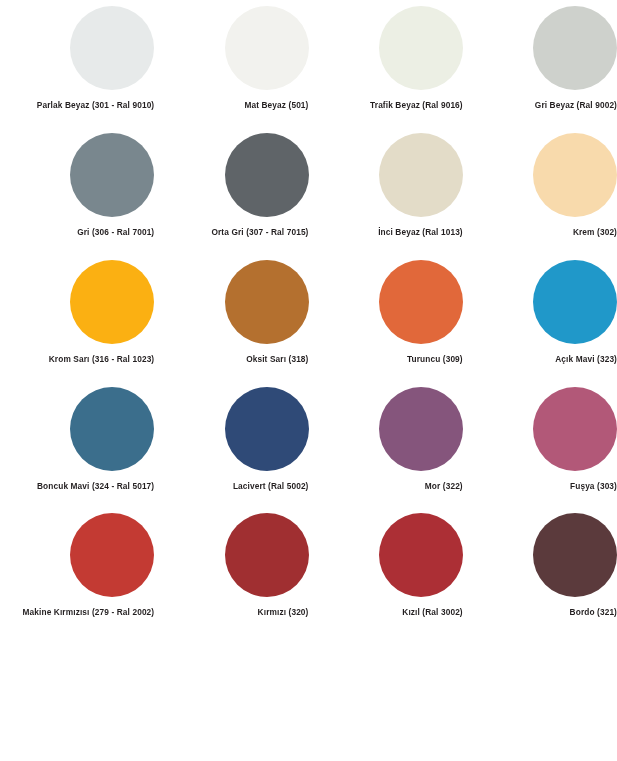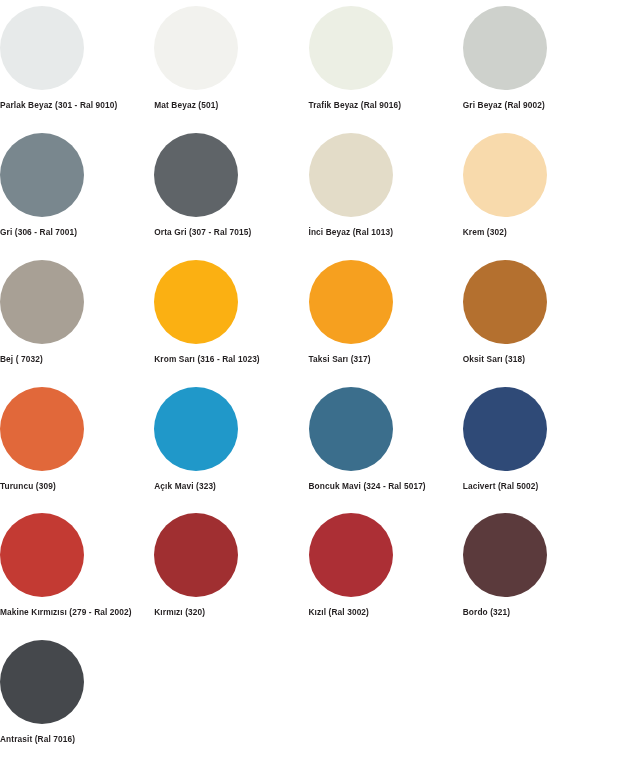--- a/index.html
+++ b/index.html
@@ -19,21 +19,21 @@
     grid-template-columns: repeat(4, 1fr);
     grid-template-rows: repeat(6, 1fr);
     width: 617px;
     height: 761px;
     box-sizing: border-box;
     padding: 0;
   }
   .swatch-cell {
     display: flex;
     flex-direction: column;
-    align-items: flex-start;
+    align-items: flex-end;
     justify-content: flex-start;
     padding-top: 6px;
     box-sizing: border-box;
   }
   .swatch-circle {
     width: 84px;
     height: 84px;
     border-radius: 50%;
     flex: 0 0 auto;
   }
@@ -78,30 +78,22 @@
     </div>
     <div class="swatch-cell">
       <div class="swatch-circle" style="background-color: rgb(227, 220, 200);"></div>
       <div class="swatch-label">İnci Beyaz (Ral 1013)</div>
     </div>
     <div class="swatch-cell">
       <div class="swatch-circle" style="background-color: rgb(248, 218, 172);"></div>
       <div class="swatch-label">Krem (302)</div>
     </div>
     <div class="swatch-cell">
-      <div class="swatch-circle" style="background-color: rgb(168, 160, 149);"></div>
-      <div class="swatch-label">Bej ( 7032)</div>
-    </div>
-    <div class="swatch-cell">
       <div class="swatch-circle" style="background-color: rgb(251, 176, 18);"></div>
       <div class="swatch-label">Krom Sarı (316 - Ral 1023)</div>
-    </div>
-    <div class="swatch-cell">
-      <div class="swatch-circle" style="background-color: rgb(246, 160, 31);"></div>
-      <div class="swatch-label">Taksi Sarı (317)</div>
     </div>
     <div class="swatch-cell">
       <div class="swatch-circle" style="background-color: rgb(180, 112, 47);"></div>
       <div class="swatch-label">Oksit Sarı (318)</div>
     </div>
     <div class="swatch-cell">
       <div class="swatch-circle" style="background-color: rgb(225, 104, 58);"></div>
       <div class="swatch-label">Turuncu (309)</div>
     </div>
     <div class="swatch-cell">
@@ -110,32 +102,36 @@
     </div>
     <div class="swatch-cell">
       <div class="swatch-circle" style="background-color: rgb(59, 110, 140);"></div>
       <div class="swatch-label">Boncuk Mavi (324 - Ral 5017)</div>
     </div>
     <div class="swatch-cell">
       <div class="swatch-circle" style="background-color: rgb(47, 74, 119);"></div>
       <div class="swatch-label">Lacivert (Ral 5002)</div>
     </div>
     <div class="swatch-cell">
+      <div class="swatch-circle" style="background-color: rgb(133, 85, 124);"></div>
+      <div class="swatch-label">Mor (322)</div>
+    </div>
+    <div class="swatch-cell">
+      <div class="swatch-circle" style="background-color: rgb(178, 88, 120);"></div>
+      <div class="swatch-label">Fuşya (303)</div>
+    </div>
+    <div class="swatch-cell">
       <div class="swatch-circle" style="background-color: rgb(195, 58, 51);"></div>
       <div class="swatch-label">Makine Kırmızısı (279 - Ral 2002)</div>
     </div>
     <div class="swatch-cell">
       <div class="swatch-circle" style="background-color: rgb(160, 47, 49);"></div>
       <div class="swatch-label">Kırmızı (320)</div>
     </div>
     <div class="swatch-cell">
       <div class="swatch-circle" style="background-color: rgb(172, 47, 53);"></div>
       <div class="swatch-label">Kızıl (Ral 3002)</div>
     </div>
     <div class="swatch-cell">
       <div class="swatch-circle" style="background-color: rgb(91, 58, 60);"></div>
       <div class="swatch-label">Bordo (321)</div>
     </div>
-    <div class="swatch-cell">
-      <div class="swatch-circle" style="background-color: rgb(69, 72, 76);"></div>
-      <div class="swatch-label">Antrasit (Ral 7016)</div>
-    </div>
   </div>
 
 </body></html>

